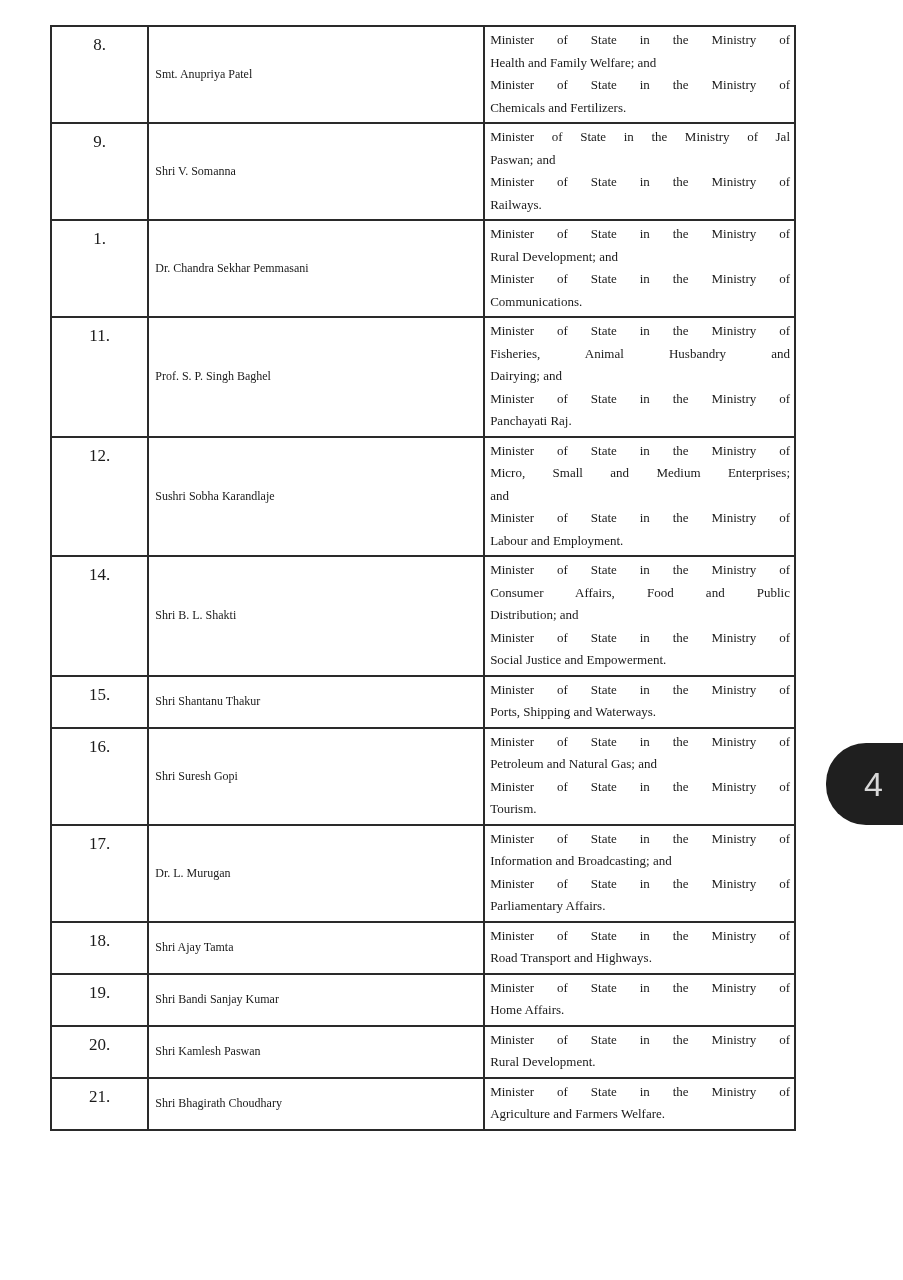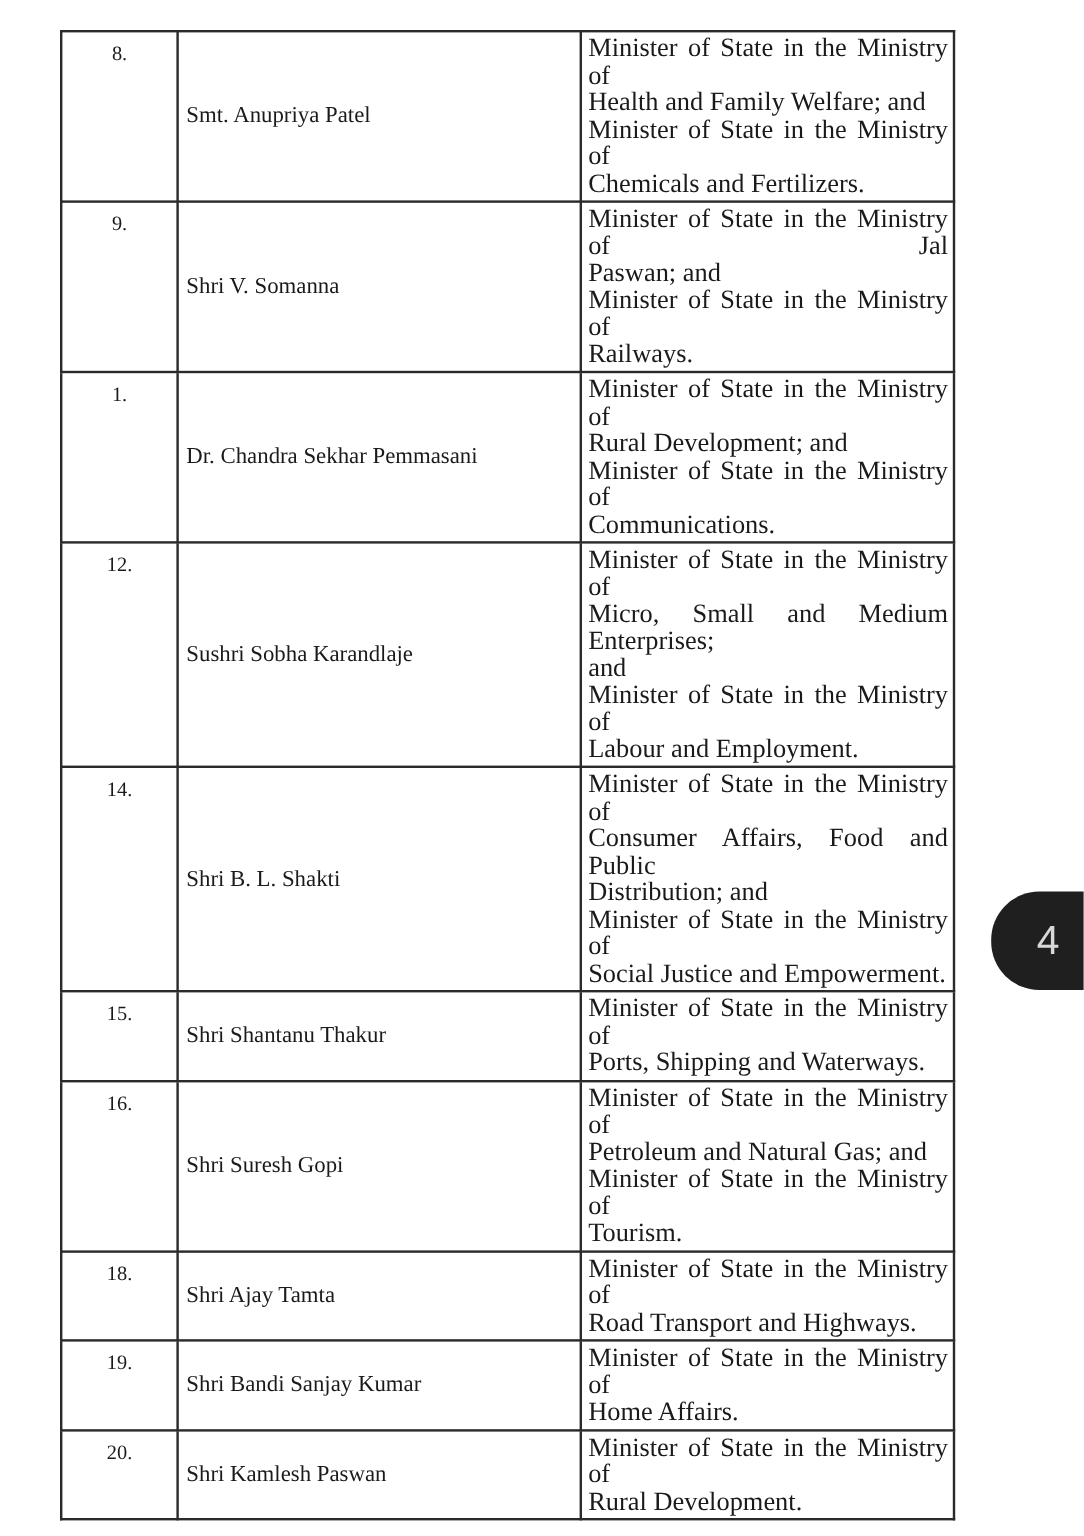--- a/index.html
+++ b/index.html
@@ -5,22 +5,22 @@
   html, body { margin:0; padding:0; background:#ffffff; }
   body { width:903px; height:1280px; position:relative; overflow:hidden;
          font-family:"Liberation Serif", serif; color:#1a1a1a; }
   .tbl { position:absolute; left:50px; top:25px; width:746px;
          border-collapse:collapse; table-layout:fixed; }
   .tbl td { border:2px solid #2a2a2a; vertical-align:top; padding:0; }
   .c1 { width:97px; }
   .c2 { width:335px; }
   .c3 { width:310px; }
   .num { font-size:17px; text-align:center; padding-top:8px !important; }
-  .name { font-size:19px; vertical-align:middle !important; padding-left:6px !important;margin-top:28px; }
-  .port { font-size:22px; line-height:22.5px; padding:2px 4px 3px 5px !important; text-align:justify; }
+  .name { font-size:12px; vertical-align:middle !important; padding-left:6px !important;margin-top:28px; }
+  .port { font-size:13px; line-height:22.5px; padding:2px 4px 3px 5px !important; text-align:justify; }
   .port div { text-align-last:justify; }
   .port div.last { text-align-last:left; }
   .badge { position:absolute; left:826px; top:743px; width:90px; height:82px;
            background:#1f1f1f; border-radius:40px 0 0 40px; color:#d8d8d8;
            font-family:"Liberation Sans", sans-serif; font-size:34px;
            display:flex; align-items:center; padding-left:38px; box-sizing:border-box; }
 </style>
 </head>
 <body>
 
@@ -55,20 +55,31 @@
         <td class="num">1.</td>
         <td class="name">Dr. Chandra Sekhar Pemmasani</td>
         <td class="port">
           <div>Minister of State in the Ministry of</div>
           <div class="last">Rural Development; and</div>
           <div>Minister of State in the Ministry of</div>
           <div class="last">Communications.</div>
         </td>
       </tr>
       <tr>
+        <td class="num">11.</td>
+        <td class="name">Prof. S. P. Singh Baghel</td>
+        <td class="port">
+          <div>Minister of State in the Ministry of</div>
+          <div>Fisheries, Animal Husbandry and</div>
+          <div class="last">Dairying; and</div>
+          <div>Minister of State in the Ministry of</div>
+          <div class="last">Panchayati Raj.</div>
+        </td>
+      </tr>
+      <tr>
         <td class="num">12.</td>
         <td class="name">Sushri Sobha Karandlaje</td>
         <td class="port">
           <div>Minister of State in the Ministry of</div>
           <div>Micro, Small and Medium Enterprises;</div>
           <div class="last">and</div>
           <div>Minister of State in the Ministry of</div>
           <div class="last">Labour and Employment.</div>
         </td>
       </tr>
@@ -95,20 +106,30 @@
         <td class="num">16.</td>
         <td class="name">Shri Suresh Gopi</td>
         <td class="port">
           <div>Minister of State in the Ministry of</div>
           <div class="last">Petroleum and Natural Gas; and</div>
           <div>Minister of State in the Ministry of</div>
           <div class="last">Tourism.</div>
         </td>
       </tr>
       <tr>
+        <td class="num">17.</td>
+        <td class="name">Dr. L. Murugan</td>
+        <td class="port">
+          <div>Minister of State in the Ministry of</div>
+          <div class="last">Information and Broadcasting; and</div>
+          <div>Minister of State in the Ministry of</div>
+          <div class="last">Parliamentary Affairs.</div>
+        </td>
+      </tr>
+      <tr>
         <td class="num">18.</td>
         <td class="name">Shri Ajay Tamta</td>
         <td class="port">
           <div>Minister of State in the Ministry of</div>
           <div class="last">Road Transport and Highways.</div>
         </td>
       </tr>
       <tr>
         <td class="num">19.</td>
         <td class="name">Shri Bandi Sanjay Kumar</td>
@@ -118,16 +139,24 @@
         </td>
       </tr>
       <tr>
         <td class="num">20.</td>
         <td class="name">Shri Kamlesh Paswan</td>
         <td class="port">
           <div>Minister of State in the Ministry of</div>
           <div class="last">Rural Development.</div>
         </td>
       </tr>
+      <tr>
+        <td class="num">21.</td>
+        <td class="name">Shri Bhagirath Choudhary</td>
+        <td class="port">
+          <div>Minister of State in the Ministry of</div>
+          <div class="last">Agriculture and Farmers Welfare.</div>
+        </td>
+      </tr>
     </tbody>
 </table>
 
 <div class="badge">4</div>
 
 </body></html>

